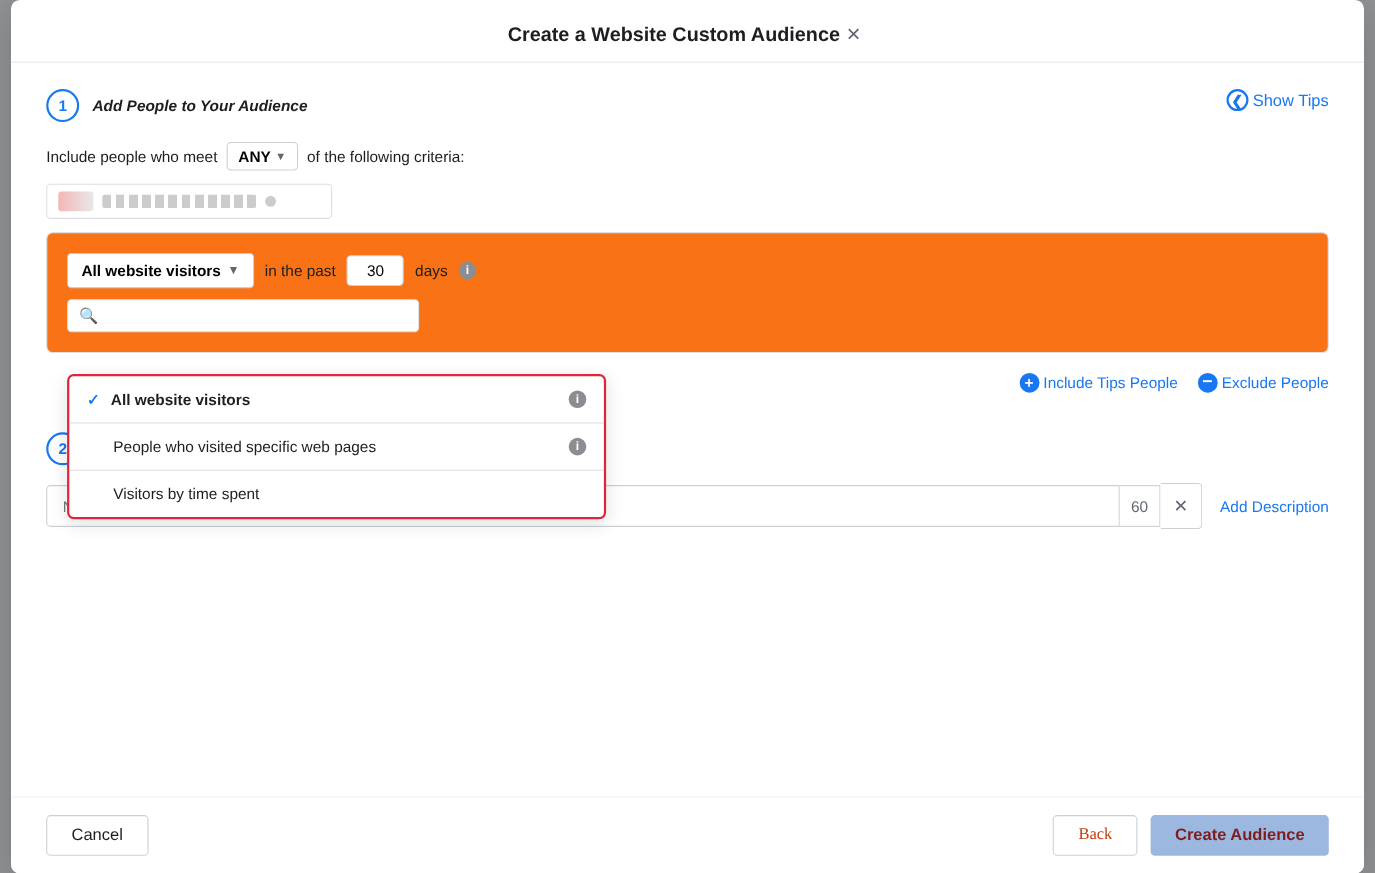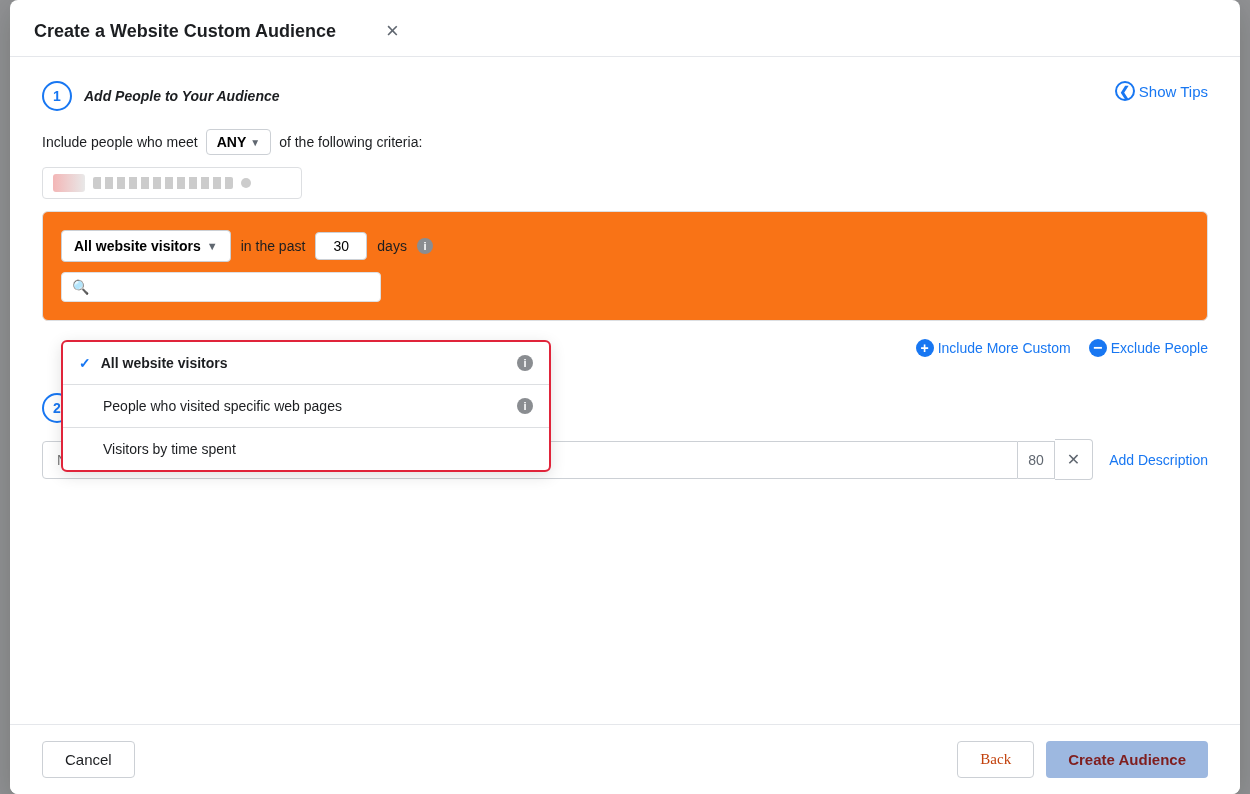--- a/index.html
+++ b/index.html
@@ -30,22 +30,21 @@
       display: flex;
       flex-direction: column;
       position: relative;
       box-shadow: 0 8px 32px rgba(0,0,0,0.18);
     }
     .modal-header {
       padding: 18px 24px 12px 24px;
       border-bottom: 1px solid #e5e7eb;
       display: flex;
       align-items: center;
-      justify-content: flex-start;
-      gap: 44px;
+      justify-content: center;
     }
     .modal-title {
       font-size: 18px;
       font-weight: 700;
       color: #1c1e21;
     }
     .close-btn {
       background: none;
       border: none;
       cursor: pointer;
@@ -471,36 +470,36 @@
               <span class="no-check"></span>
               <span>Visitors by time spent</span>
             </div>
           </div>
         </div>
       </div>
 
       <div class="actions-row">
         <button class="include-more-btn">
           <span class="plus-circle">+</span>
-          <span>Include More Custom</span>
+          <span>Include Tips People</span>
         </button>
         <button class="exclude-btn">
           <span class="minus-circle">−</span>
           <span>Exclude People</span>
         </button>
       </div>
 
       <div class="section2-header">
         <div class="step-circle">2</div>
         <span class="section-title">N</span>
       </div>
 
       <div class="name-input-row">
         <input class="name-input" type="text" placeholder="Name your audience" style="">
-        <span class="char-count">80</span>
+        <span class="char-count">60</span>
         <button class="clear-btn">✕</button>
         <button class="add-description-btn">Add Description</button>
       </div>
 
     </div>
 
     <div class="modal-footer">
       <button class="cancel-btn">Cancel</button>
       <div class="footer-right">
         <button class="back-btn">Back</button>

